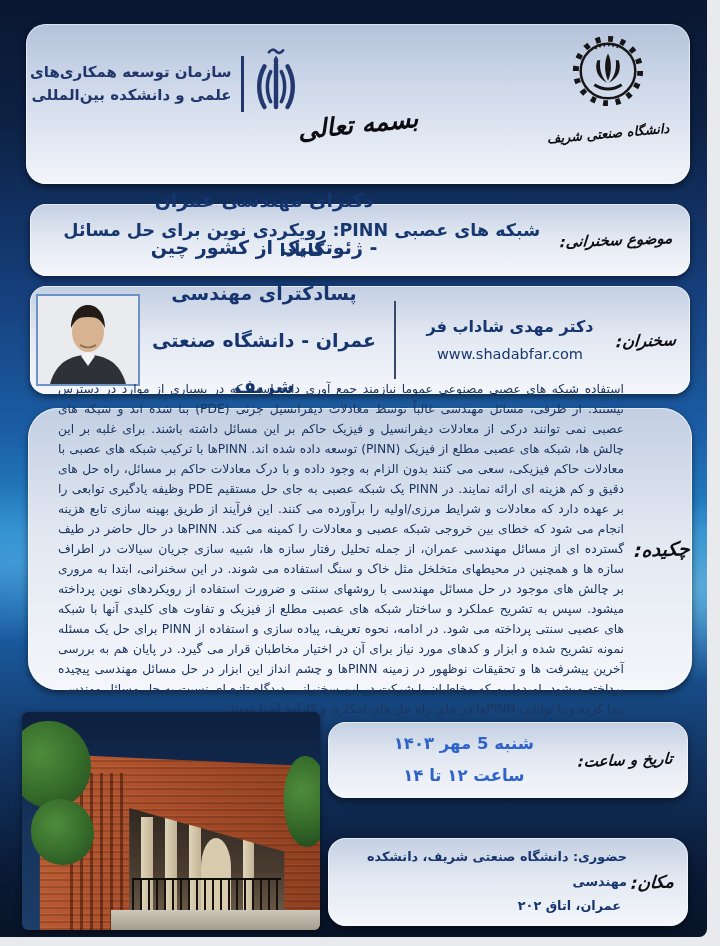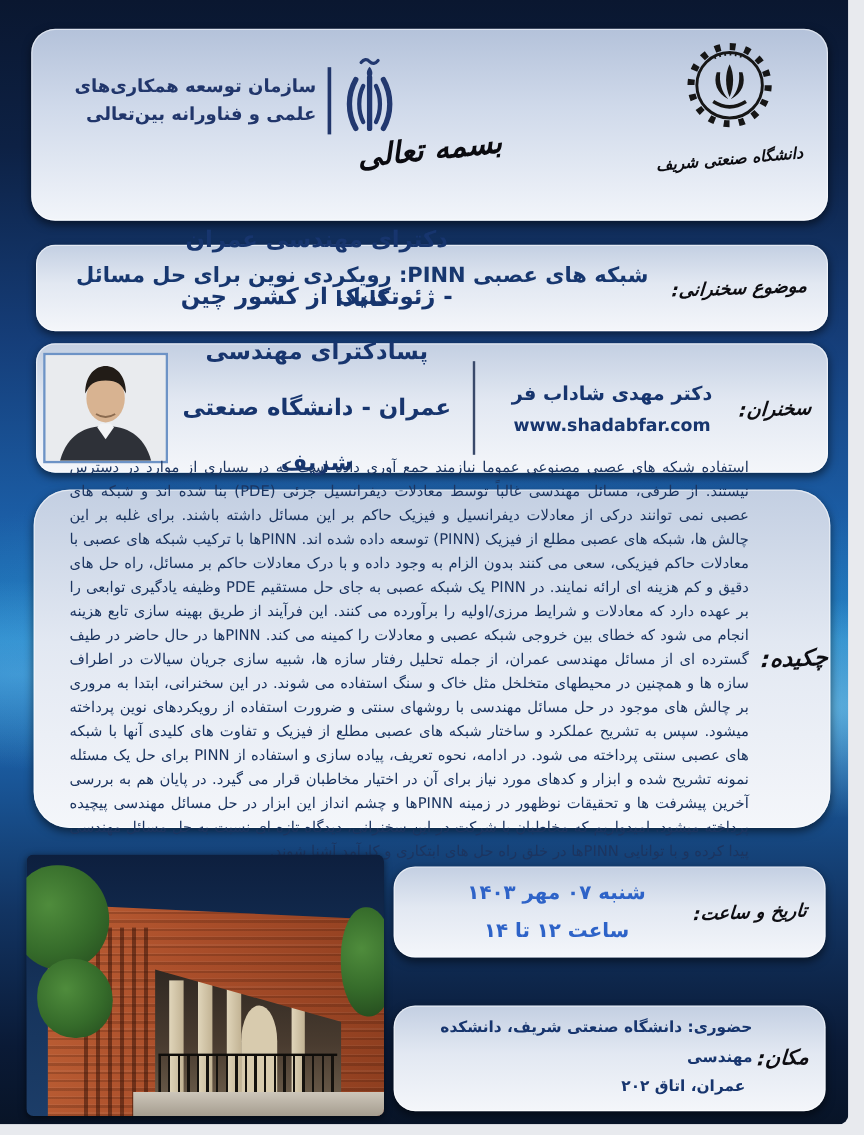--- a/index.html
+++ b/index.html
@@ -26,21 +26,21 @@
   }
   .callig {
     font-style:italic; font-weight:bold; color:#0d0d12;
     transform:skewX(-6deg) rotate(-2deg);
     white-space:nowrap;
   }
 
   
   .header-card { left:26px; top:24px; width:664px; height:160px; border-radius:20px;
     background:linear-gradient(180deg,#b4c2da 0%,#cfd9ea 40%,#f2f5fa 100%); }
-  .org-block { position:absolute; left:36px; top:20px; display:flex; align-items:center; }
+  .org-block { position:absolute; left:4px; top:20px; display:flex; align-items:center; }
   .org-text { text-align:right; font-weight:bold; font-size:15px; line-height:1.55; color:#21366b; }
   .org-bar { width:3px; height:56px; background:#21366b; margin:0 9px; }
   .besmele { position:absolute; left:50%; top:86px; transform:translateX(-50%) rotate(-6deg);
     font-style:italic; font-weight:bold; font-size:25px; color:#0b0b10; }
   .sharif-block { position:absolute; right:16px; top:8px; width:132px; text-align:center; }
   .sharif-name { margin-top:12px; font-style:italic; font-weight:bold; font-size:13px;
     color:#0b0b10; transform:rotate(-5deg); }
 
   
   .topic-card { left:30px; top:204px; width:660px; height:72px;
@@ -48,21 +48,21 @@
   .topic-label { font-size:15px; padding:0 18px 0 6px; }
   .topic-title { flex:1; text-align:center; font-weight:bold; font-size:17.5px; color:#17376f;
     padding-left:20px; }
 
   
   .speaker-card { left:30px; top:286px; width:660px; height:108px;
     display:flex; align-items:center; }
   .speaker-label { font-size:16px; padding:0 14px 0 2px; }
   .speaker-name-block { width:208px; text-align:center; }
   .speaker-name { font-weight:bold; font-size:16px; color:#17356e; }
-  .speaker-site { display:inline-block; margin-top:10px; font-weight:bold; font-size:14.5px; color:#17356e; direction:ltr; }
+  .speaker-site { display:inline-block; margin-top:10px; font-weight:normal; font-size:14.5px; color:#17356e; direction:ltr; }
   .speaker-divider { width:2px; height:78px; background:#39496a; margin:0 10px; }
   .speaker-creds { flex:1; padding:0 6px 0 8px; }
   .cred-line { font-weight:bold; font-size:19px; color:#17356e; line-height:2.45; text-align:center; }
   .speaker-photo { width:104px; height:92px; margin:0 2px 0 6px; flex:0 0 auto;
     border:2px solid #6d93c6; background:#e7e9ec; }
 
   
   .abstract-card { left:28px; top:408px; width:664px; height:282px; border-radius:30px;
     display:flex; align-items:center; }
   .abstract-label { width:60px; text-align:center; font-size:19px; }
@@ -121,21 +121,21 @@
 </head>
 <body>
 
 <div class="page">
   <div class="poster">
 
     <div class="card header-card">
       <div class="org-block">
         <div class="org-text" dir="rtl">
           <div>سازمان توسعه همکاری‌های</div>
-          <div>علمی و فناورانه بین‌تعالی</div>
+          <div>علمی و دانشکده بین‌المللی</div>
         </div>
         <div class="org-bar"></div>
         <svg width="46" height="80" viewBox="0 0 52 84">
           <g fill="none" stroke="#22386f" stroke-linecap="round">
             <path d="M18 6 Q22 1 26 5 Q30 9 34 4" stroke-width="3"></path>
             <path d="M13 22 C5 36 5 54 13 68" stroke-width="5"></path>
             <path d="M39 22 C47 36 47 54 39 68" stroke-width="5"></path>
             <path d="M20 28 C15 38 15 52 20 62" stroke-width="4"></path>
             <path d="M32 28 C37 38 37 52 32 62" stroke-width="4"></path>
             <path d="M26 20 L26 68" stroke-width="5"></path>
@@ -205,21 +205,21 @@
       <div class="b-ribs"></div>
       <div class="b-ground"></div>
       <div class="b-leaf leaf1"></div>
       <div class="b-leaf leaf2"></div>
       <div class="b-leaf leaf3"></div>
     </div>
 
     <div class="card datetime-card" dir="rtl">
       <div class="callig datetime-label">تاریخ و ساعت:</div>
       <div class="datetime-lines">
-        <div class="dt-line">شنبه ۰۷ مهر ۱۴۰۳</div>
+        <div class="dt-line">شنبه 5 مهر ۱۴۰۳</div>
         <div class="dt-line">ساعت ۱۲ تا ۱۴</div>
       </div>
     </div>
 
     <div class="card location-card" dir="rtl">
       <div class="callig location-label">مکان:</div>
       <div class="location-lines">
         <div class="loc-line">حضوری: دانشگاه صنعتی شریف، دانشکده مهندسی</div>
         <div class="loc-line indent">عمران، اتاق ۲۰۲</div>
       </div>

